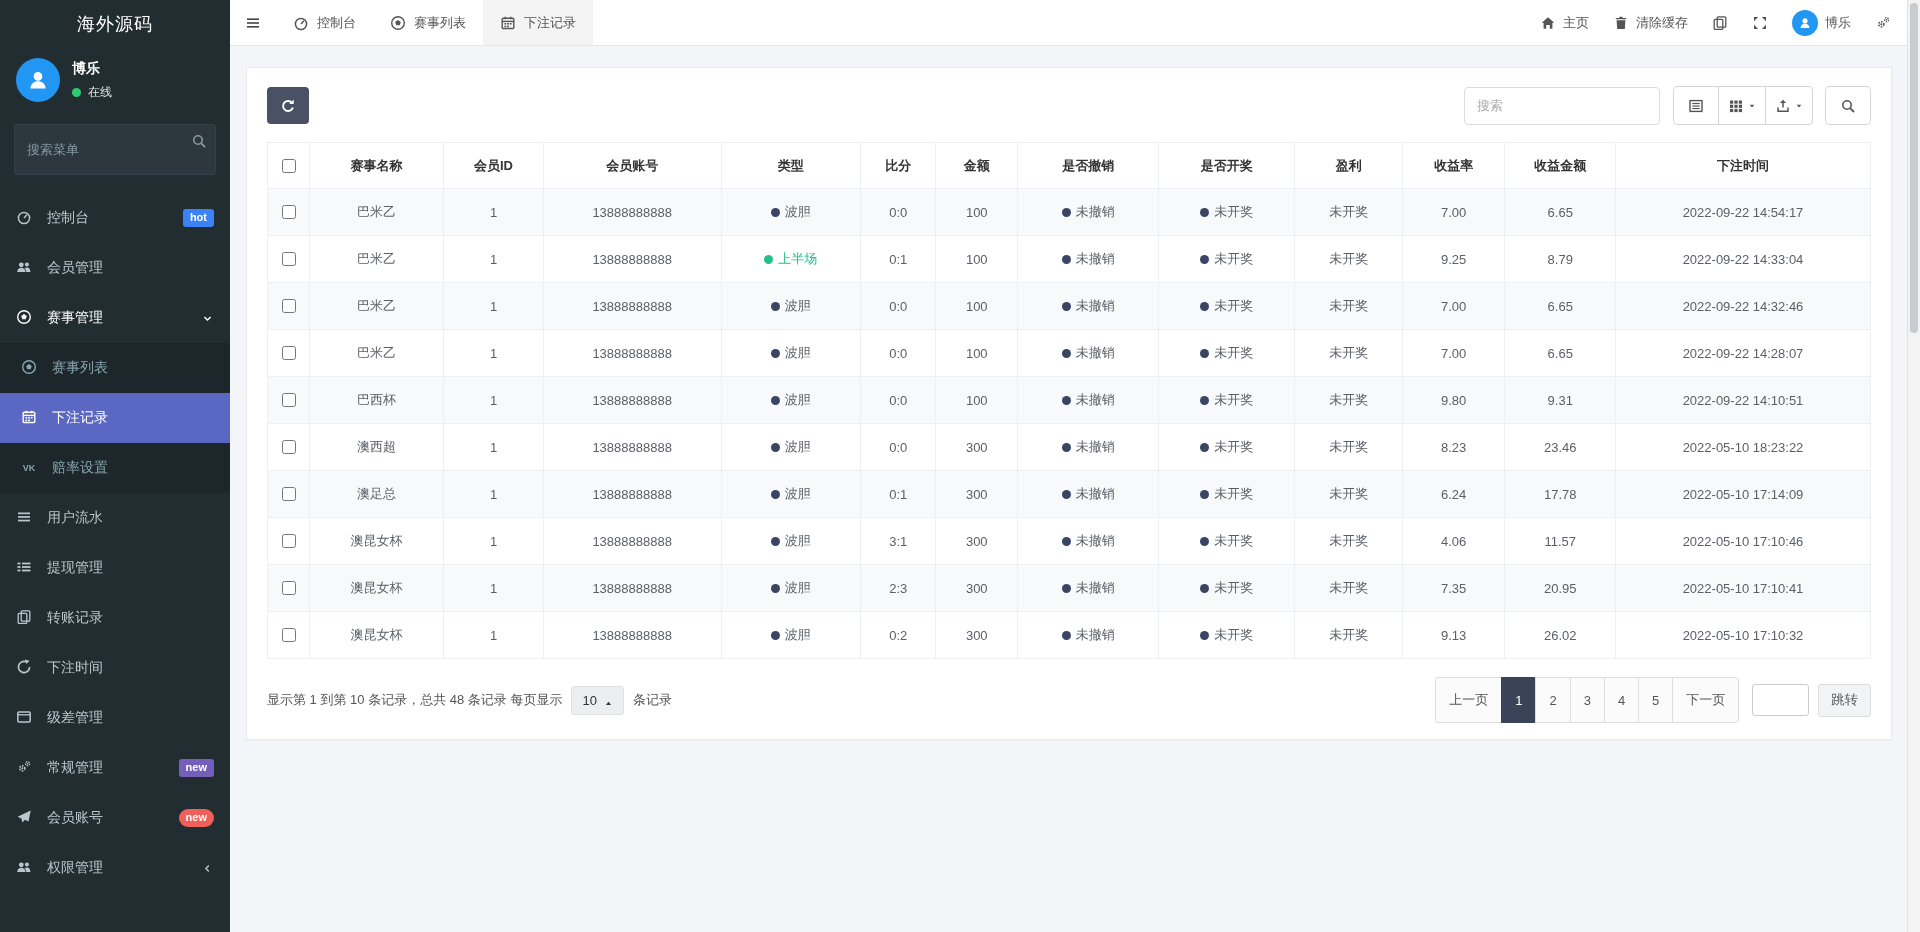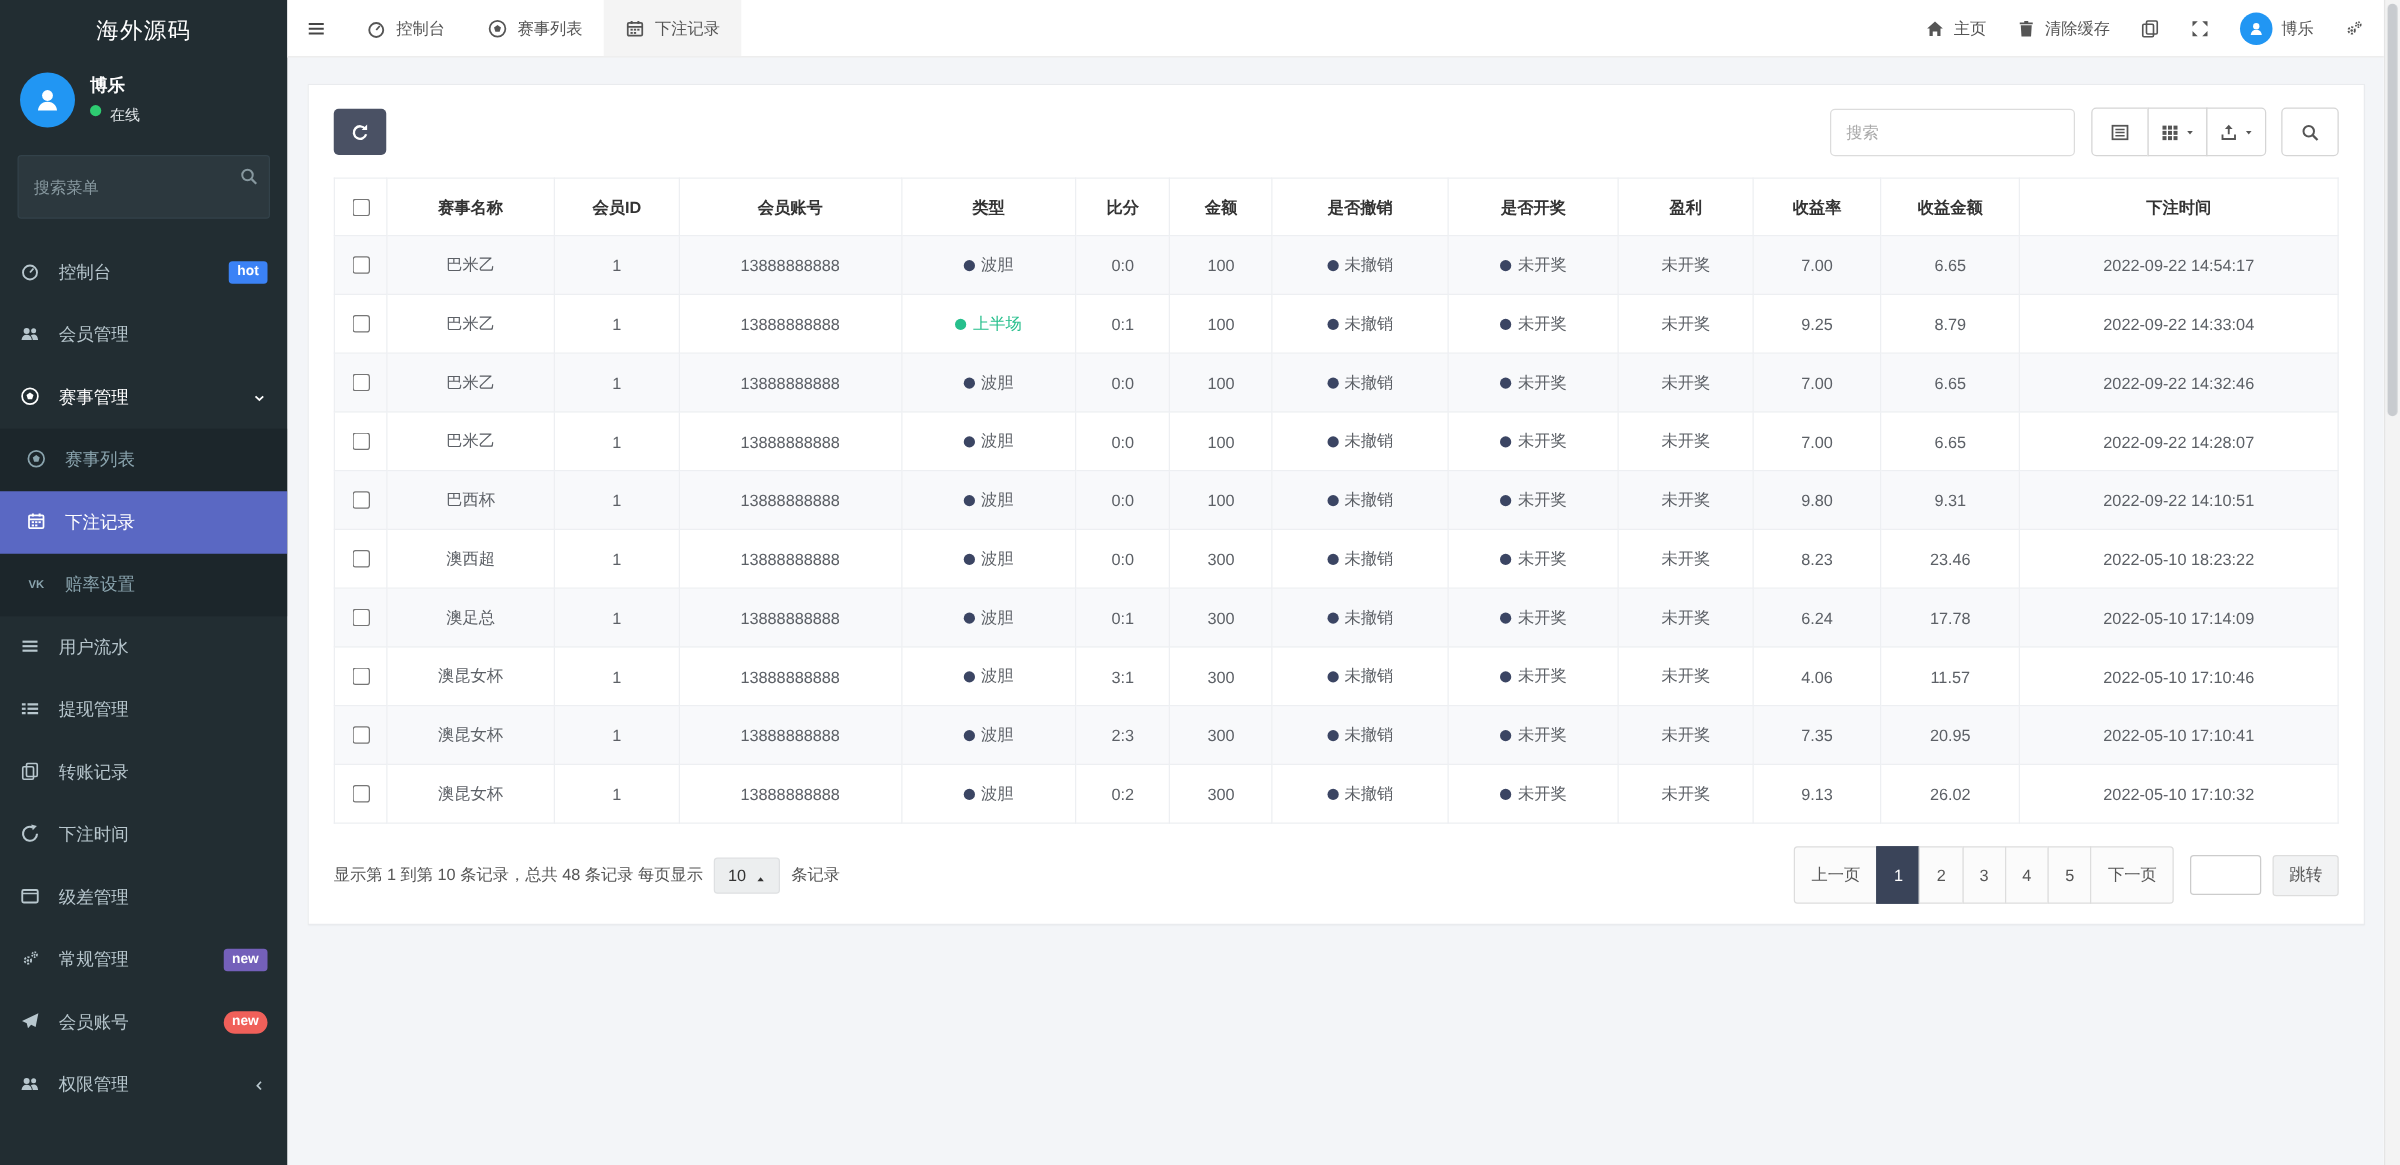--- a/index.html
+++ b/index.html
@@ -7,21 +7,21 @@
     font-family:"Liberation Sans","DejaVu Sans",sans-serif; font-size:13px; }
   .layout { display:flex; width:100%; height:100%; }
 
   
   .sidebar { width:230px; flex:0 0 230px; background:#222d32; color:#b8c7ce; display:flex; flex-direction:column; overflow:hidden; }
   .brand { height:48px; line-height:48px; text-align:center; color:#fff; font-size:18px; letter-spacing:1px; }
   .user-panel { display:flex; align-items:center; gap:12px; padding:10px 16px 14px; }
   .avatar-lg { width:44px; height:44px; border-radius:50%; background:#2196f3; display:flex; align-items:center; justify-content:center; flex:0 0 44px; }
   .avatar-lg svg { width:24px; height:24px; color:#fff; }
   .user-name { font-size:14px; font-weight:bold; color:#fff; margin-bottom:6px; }
-  .user-status { font-size:12px; color:#e2e7ea; display:flex; gap:7px; }
+  .user-status { font-size:12px; color:#e2e7ea; display:flex; align-items:center; gap:7px; }
   .dot-online { width:9px; height:9px; border-radius:50%; display:inline-block; }
   .sidebar-search { margin:8px 14px 4px; position:relative; }
   .sidebar-search input { width:100%; height:51px; background:#2c383e; border:1px solid #33424a; border-radius:3px; color:#ccc; padding:0 32px 0 12px; font-size:13px; outline:none; }
   .sidebar-search input::placeholder { color:#87989f; }
   .sidebar-search .ic { position:absolute; right:9px; top:9px; color:#87989f; }
   #sidebar-menu { margin-top:14px; flex:1; }
   .m-item { height:50px; display:flex; align-items:center; gap:12px; padding:0 16px; font-size:14px; color:#b8c7ce; cursor:pointer; }
   .m-item.parent-active { color:#fff;align-items:center; }
   .submenu { background:#1c262b; }
   .sub-item { height:50px; display:flex; align-items:center; gap:12px; padding:0 16px 0 21px; font-size:14px; color:#8aa4ae; cursor:pointer; }

